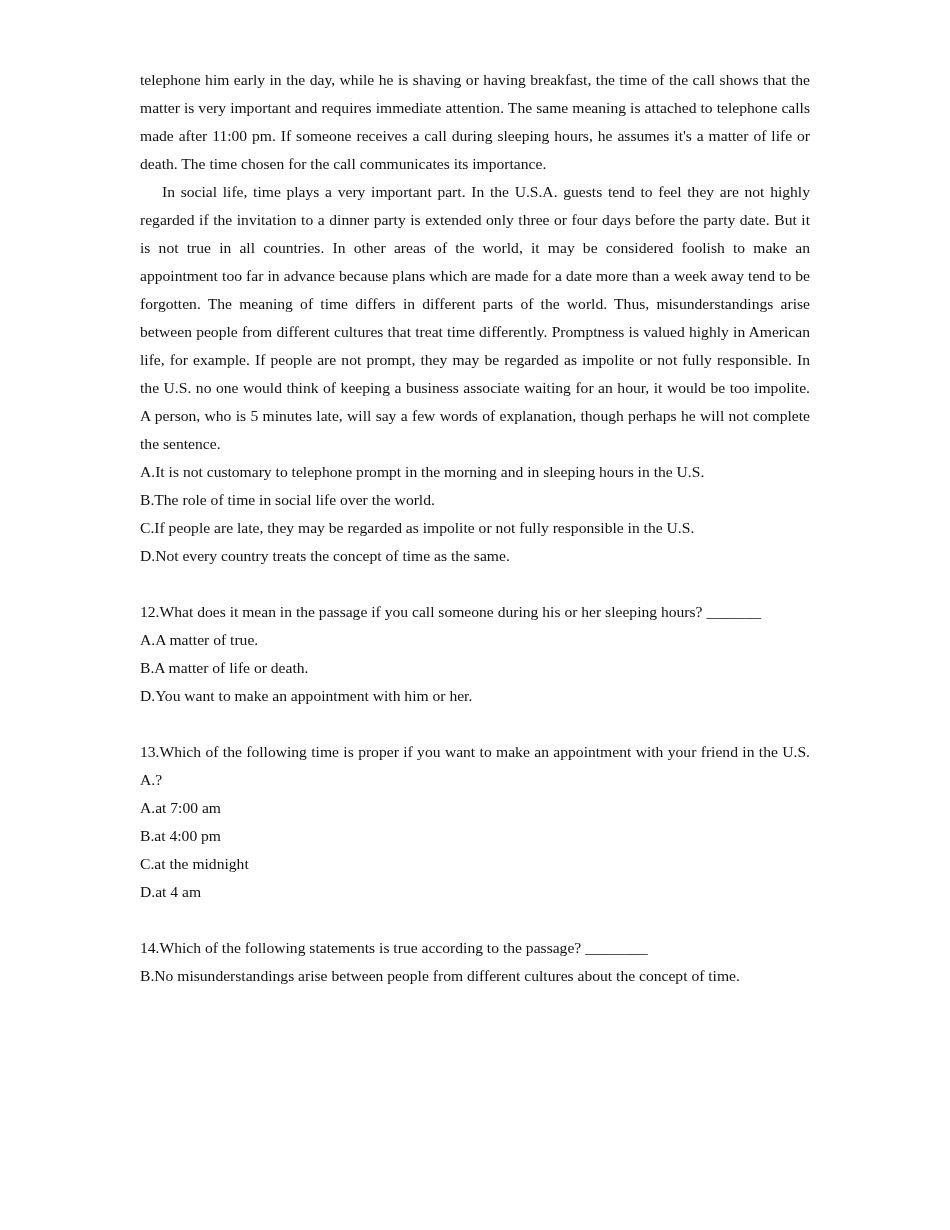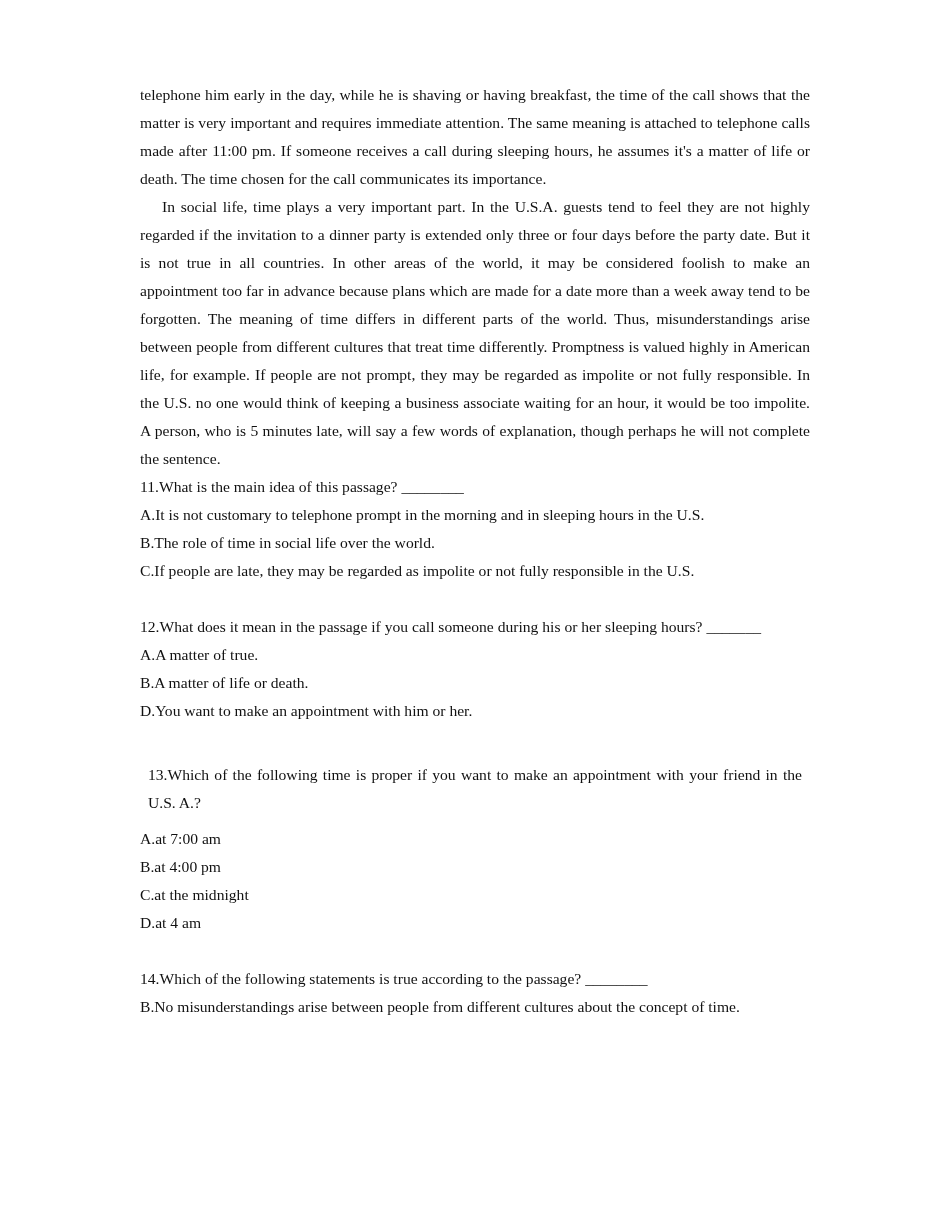--- a/index.html
+++ b/index.html
@@ -11,59 +11,59 @@
       width: 950px;
       height: 1230px;
       position: relative;
       overflow: hidden;
       font-family: "Liberation Serif", "DejaVu Serif", serif;
       color: #111111;
     }
     .page {
       position: absolute;
       left: 140px;
-      top: 81px;
+      top: 66px;
       width: 670px;
       font-size: 15.6px;
       line-height: 28px;
     }
     .para {
       margin: 0;
       text-align: justify;
       text-align-last: left;
     }
     .indent {
       text-indent: 22px;
     }
     .line {
       margin: 0;
       white-space: nowrap;
     }
     .wrap {
-      margin: 8px;
+      margin: 0;
       text-align: justify;
       text-align-last: left;
     }
     .gap {
       height: 28px;
     }
   </style>
 </head>
 <body>
 
 <div class="page">
 
   <p class="para">telephone him early in the day, while he is shaving or having breakfast, the time of the call shows that the matter is very important and requires immediate attention. The same meaning is attached to telephone calls made after 11:00 pm. If someone receives a call during sleeping hours, he assumes it's a matter of life or death. The time chosen for the call communicates its importance.</p>
   <p class="para indent">In social life, time plays a very important part. In the U.S.A. guests tend to feel they are not highly regarded if the invitation to a dinner party is extended only three or four days before the party date. But it is not true in all countries. In other areas of the world, it may be considered foolish to make an appointment too far in advance because plans which are made for a date more than a week away tend to be forgotten. The meaning of time differs in different parts of the world. Thus, misunderstandings arise between people from different cultures that treat time differently. Promptness is valued highly in American life, for example. If people are not prompt, they may be regarded as impolite or not fully responsible. In the U.S. no one would think of keeping a business associate waiting for an hour, it would be too impolite. A person, who is 5 minutes late, will say a few words of explanation, though perhaps he will not complete the sentence.</p>
 
   <div>
-    <p class="line">11.What is the main idea of this passage? ________</p>
     <p class="line">A.It is not customary to telephone prompt in the morning and in sleeping hours in the U.S.</p>
     <p class="line">B.The role of time in social life over the world.</p>
     <p class="line">C.If people are late, they may be regarded as impolite or not fully responsible in the U.S.</p>
+    <p class="line">D.Not every country treats the concept of time as the same.</p>
   </div>
 
   <div class="gap"></div>
 
   <div>
     <p class="line">12.What does it mean in the passage if you call someone during his or her sleeping hours? _______</p>
     <p class="line">A.A matter of true.</p>
     <p class="line">B.A matter of life or death.</p>
     <p class="line">D.You want to make an appointment with him or her.</p>
   </div>

